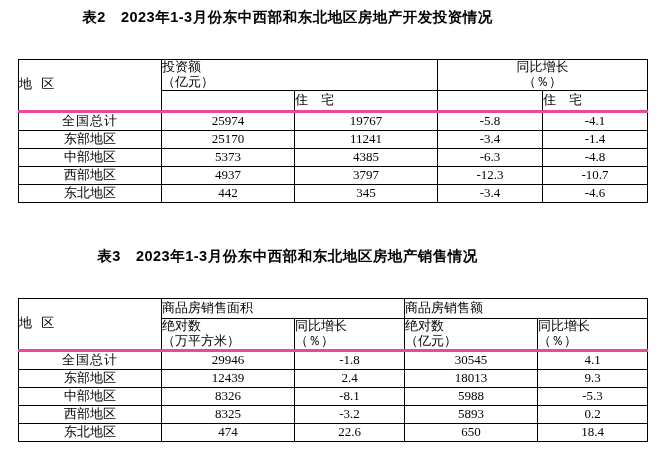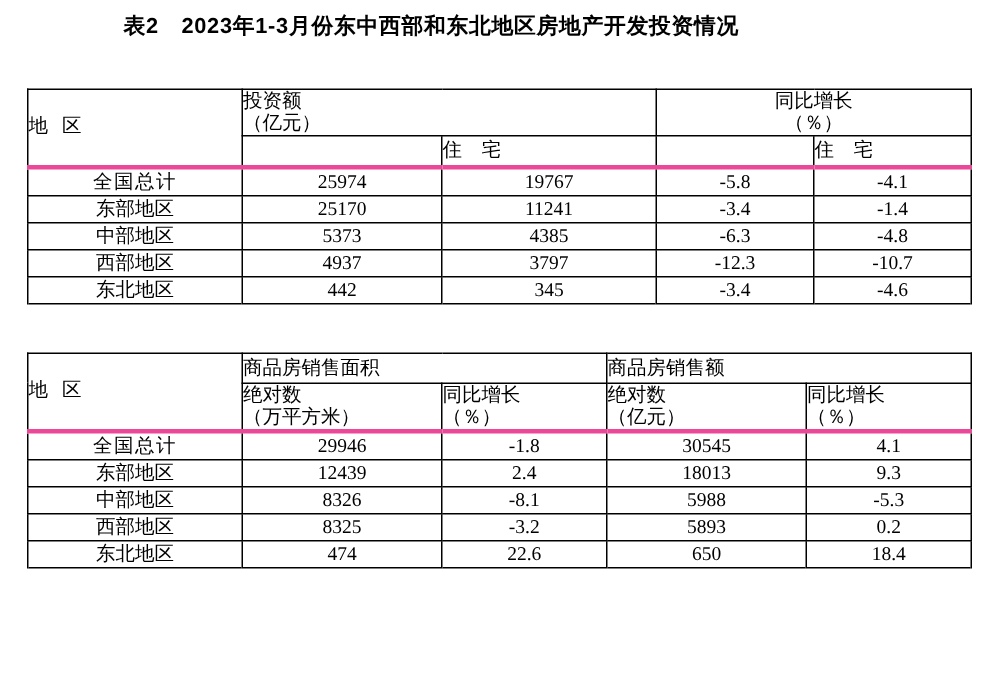--- a/index.html
+++ b/index.html
@@ -166,20 +166,21 @@
           <td class="rowlabel">东北地区</td>
           <td class="num">442</td>
           <td class="num">345</td>
           <td class="num">-3.4</td>
           <td class="num">-4.6</td>
         </tr>
       </tbody>
     </table>
   </div>
 
+  <div class="table-title title3" style="margin-top:26px;">表3　2023年1-3月份东中西部和东北地区房地产销售情况</div>
 
   <div class="spacer"></div>
   <div class="spacer"></div>
   <div class="spacer"></div>
   <div class="spacer"></div>
 
   <div class="tbl-wrap">
     <table class="grid">
       <colgroup>
         <col style="width:143px">

